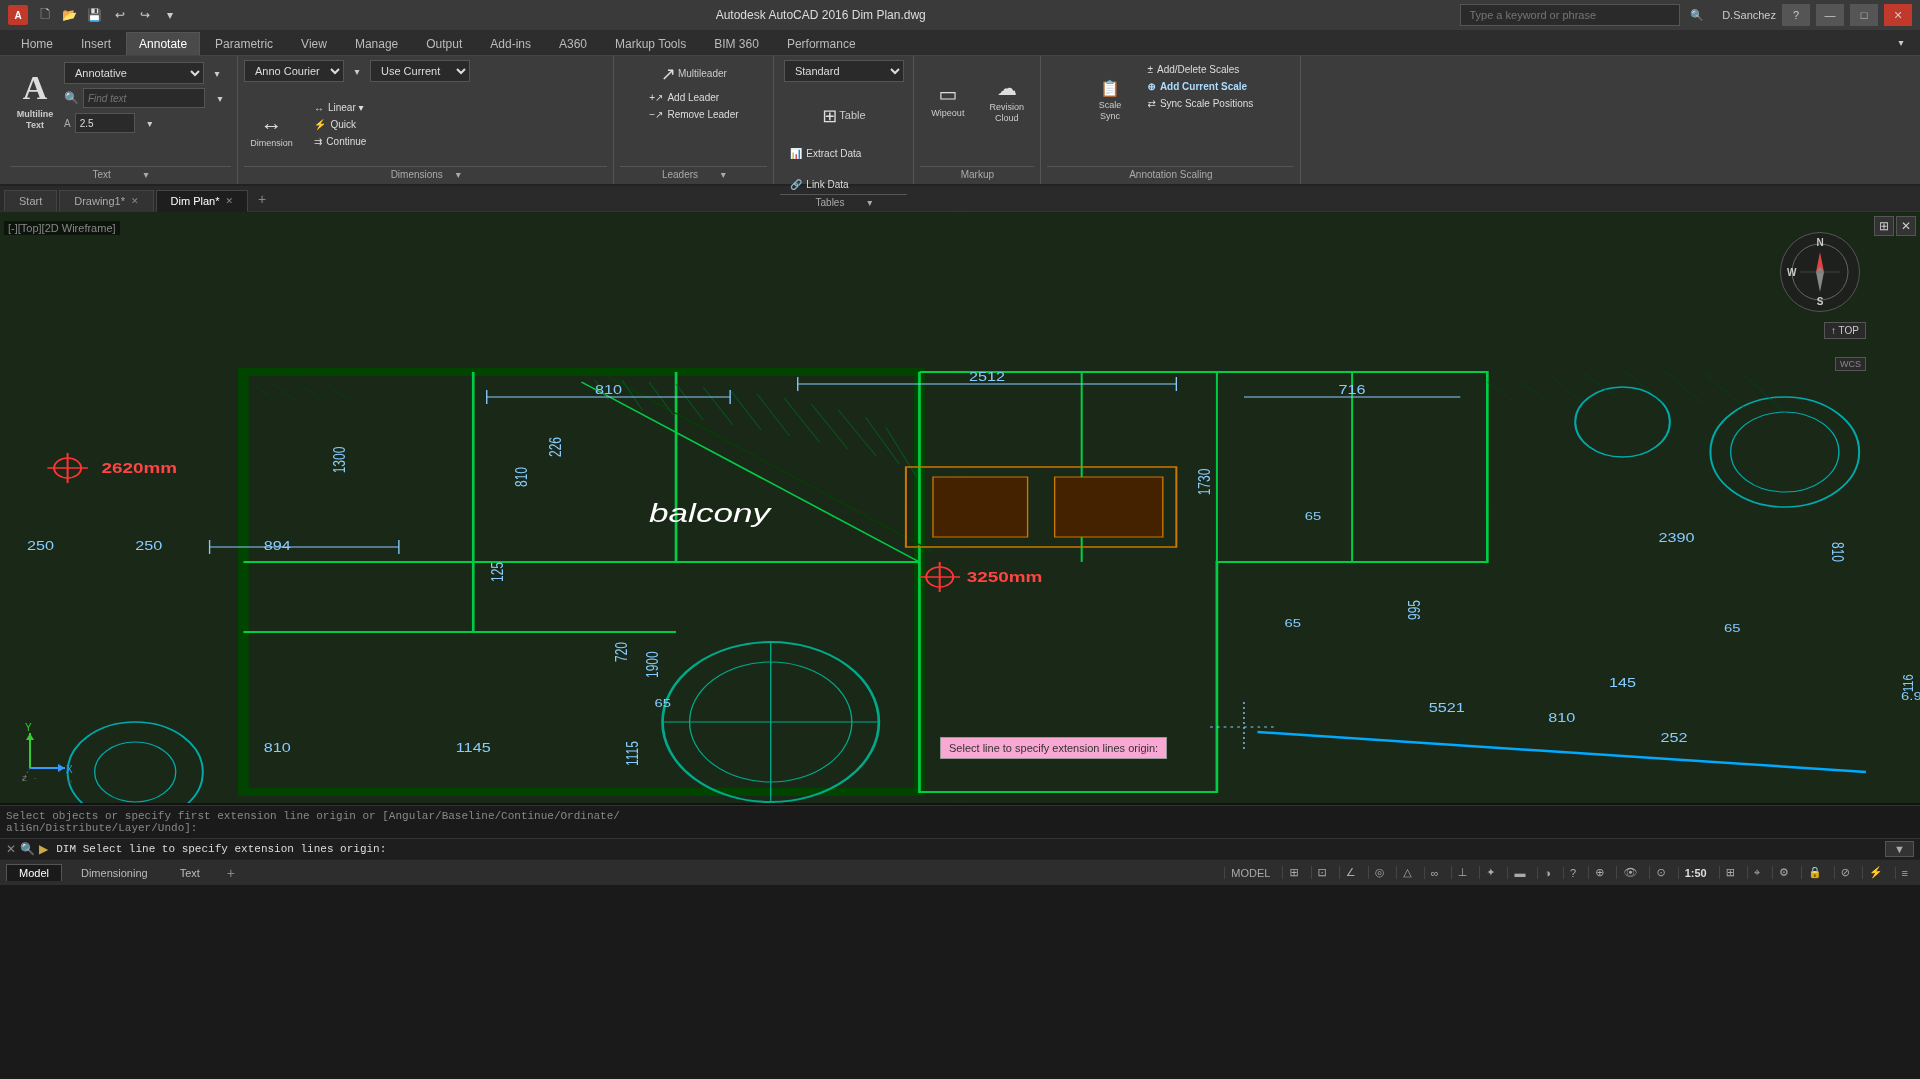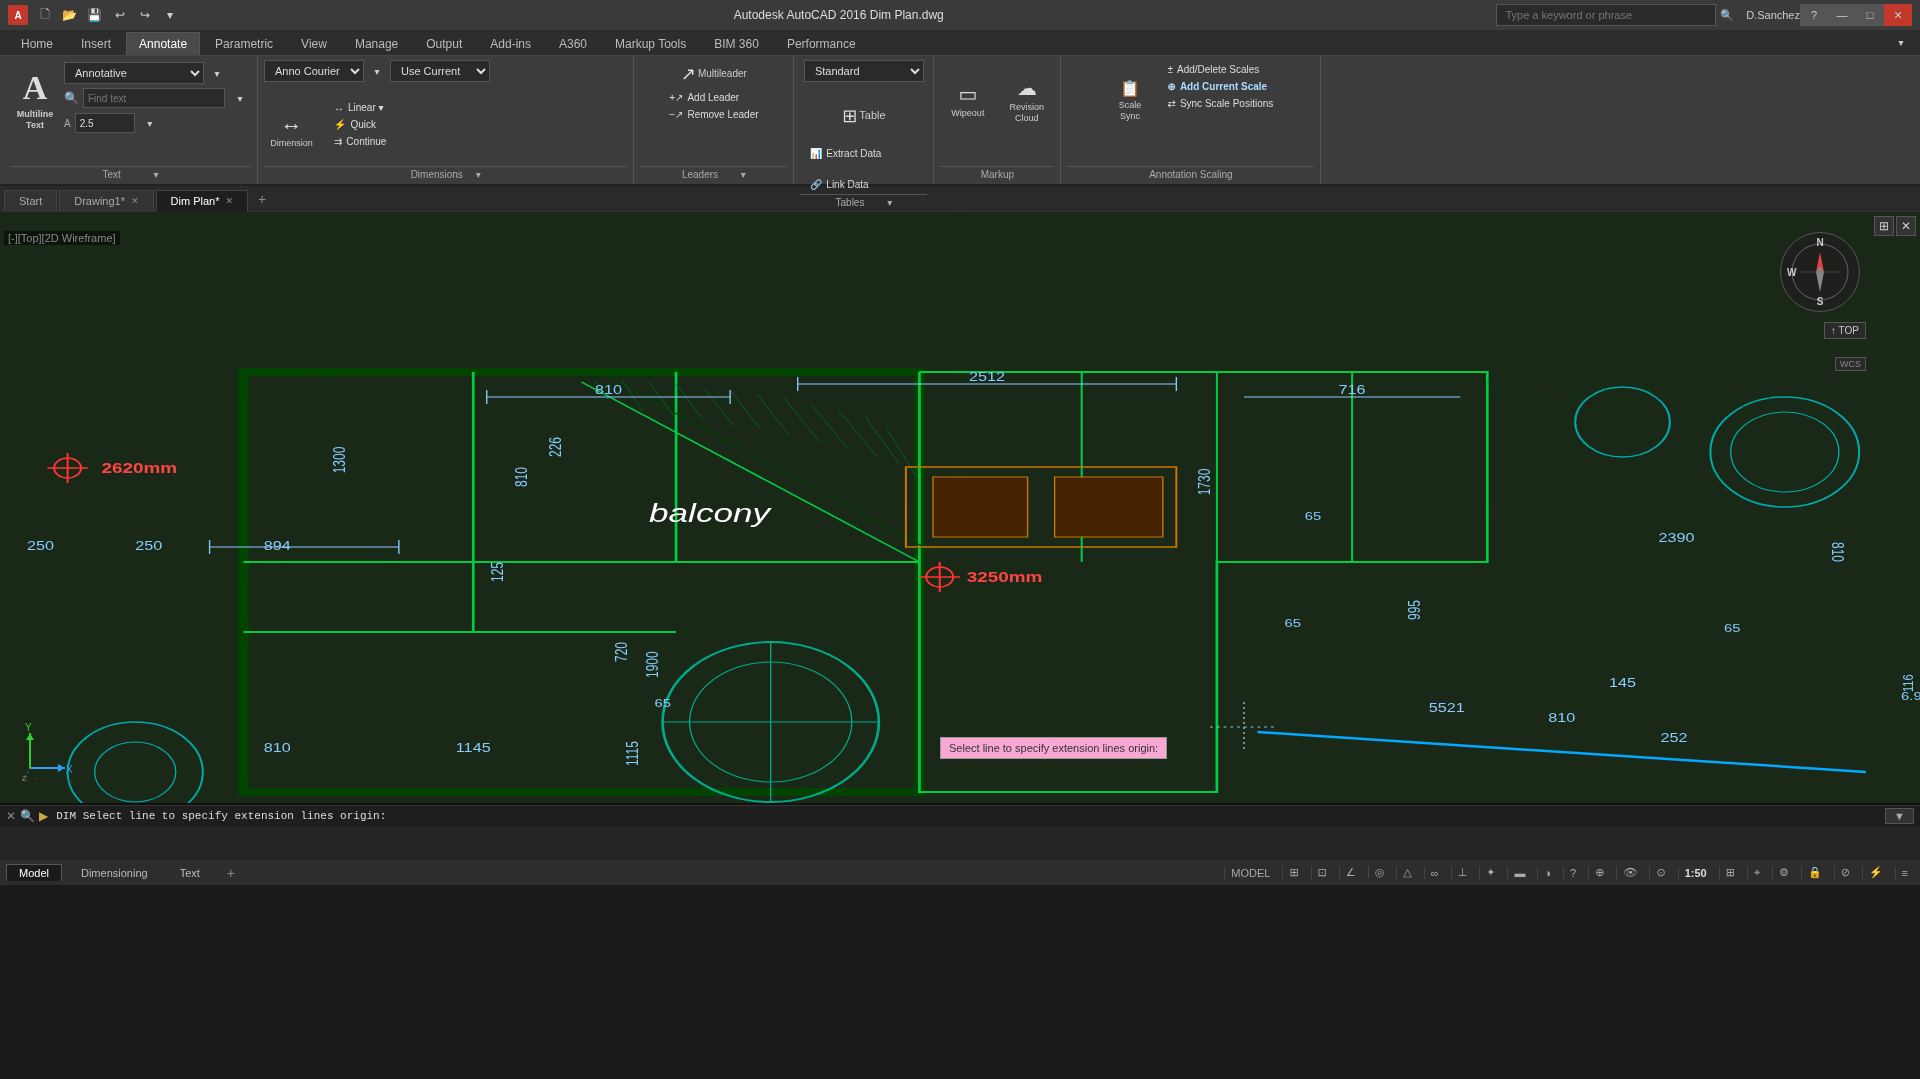--- a/index.html
+++ b/index.html
@@ -5,21 +5,21 @@
     * { margin: 0; padding: 0; box-sizing: border-box; }
     body { width: 1920px; height: 1079px; overflow: hidden; font-family: 'Segoe UI', Arial, sans-serif; background: #1a1a1a; }
 
     
     #titlebar {
       width: 100%; height: 30px; background: #3a3a3a; display: flex; align-items: center;
       justify-content: space-between; padding: 0 8px; color: #ccc; font-size: 12px;
     }
     #titlebar .left { display: flex; align-items: center; gap: 6px; }
     #titlebar .center { color: #ddd; font-size: 12px; }
-    #titlebar .right { display: flex; align-items: center; }
+    #titlebar .right { display: flex; align-items: center; gap: 6px; }
     .titlebar-btn { width: 28px; height: 22px; background: #555; border: none; color: #ccc; cursor: pointer; display: flex; align-items: center; justify-content: center; font-size: 11px; }
     .titlebar-btn.close { background: #c0392b; }
     .app-icon { width: 20px; height: 20px; background: #c0392b; border-radius: 2px; display: flex; align-items: center; justify-content: center; color: white; font-weight: bold; font-size: 10px; }
     .quick-access { display: flex; gap: 3px; }
     .qa-btn { width: 22px; height: 22px; background: none; border: none; color: #ccc; cursor: pointer; font-size: 12px; display: flex; align-items: center; justify-content: center; }
     .search-box { background: #2a2a2a; border: 1px solid #555; color: #ccc; padding: 2px 8px; font-size: 11px; width: 220px; height: 22px; }
 
     
     #ribbon-tabs {
       width: 100%; height: 26px; background: #2d2d2d; display: flex; align-items: flex-end;
@@ -79,21 +79,21 @@
     .doc-tab.active { background: #1e1e1e; color: #fff; border-bottom: 1px solid #1e1e1e; margin-bottom: -1px; }
     .doc-tab .close-x { font-size: 9px; color: #888; cursor: pointer; }
     .new-tab-btn { padding: 4px 8px; font-size: 14px; color: #888; cursor: pointer; background: none; border: none; }
 
     
     #viewport-area {
       position: relative; width: 100%; height: calc(1079px - 30px - 26px - 130px - 26px - 56px - 30px);
       background: #1a2a1a; overflow: hidden;
     }
     #viewport-label {
-      position: absolute; top: 19px; left: 4px; color: #888; font-size: 11px; z-index: 10;
+      position: absolute; top: 9px; left: 4px; color: #888; font-size: 11px; z-index: 10;
       background: rgba(0,0,0,0.5); padding: 1px 4px;
     }
 
     
     .cad-tooltip {
       position: absolute; background: #f9a8d4; color: #333; font-size: 11px;
       padding: 4px 8px; border: 1px solid #999; z-index: 100; pointer-events: none;
     }
 
     
@@ -218,21 +218,21 @@
 
       <div class="ribbon-col" style="gap:3px;padding-top:2px;">
         <div class="ribbon-row">
           <select class="ribbon-dropdown ribbon-input-wide" style="width:140px;">
             <option>Annotative</option>
           </select>
           <button class="qa-btn" style="width:18px;font-size:10px;">▾</button>
         </div>
         <div class="ribbon-row">
           <span style="font-size:12px;color:#aaa;">🔍</span>
-          <input class="ribbon-input" style="width: 142px;" type="text" placeholder="Find text">
+          <input class="ribbon-input" style="width: 122px; font-style: italic;" type="text" placeholder="Find text">
           <button class="qa-btn" style="font-size:10px;">▾</button>
         </div>
         <div class="ribbon-row">
           <span style="font-size:10px;color:#aaa;">A</span>
           <input class="ribbon-input" style="width: 60px;" type="text" value="2.5">
           <button class="qa-btn" style="font-size:10px;">▾</button>
         </div>
       </div>
     </div>
     <div class="ribbon-group-label">
@@ -545,20 +545,24 @@
     <polygon points="10,10 6,17 14,17" fill="#33cc33"></polygon>
     <text x="14" y="58" fill="#888" font-size="7" font-family="Arial">·</text>
     <line x1="10" y1="45" x2="2" y2="58" stroke="#666" stroke-width="1" stroke-dasharray="2,2"></line>
     <text x="2" y="58" fill="#888" font-size="8">Z</text>
     <text x="48" y="62" fill="#555" font-size="7" font-family="Arial">0</text>
   </svg>
 
 </div>
 
 <div id="status-bar">
+  <div id="command-line">
+    <div class="cmd-text gray">Select objects or specify first extension line origin or [Angular/Baseline/Continue/Ordinate/</div>
+    <div class="cmd-text gray">aliGn/Distribute/Layer/Undo]:</div>
+  </div>
   <div id="cmd-input-row">
     <span class="cmd-icon">✕</span>
     <span class="cmd-icon">🔍</span>
     <span style="color:#ccaa44;font-size:12px;margin-right:4px;">▶</span>
     <span class="cmd-text">DIM Select line to specify extension lines origin:</span>
     <input class="cmd-input" type="text" style="">
     <button style="background:#333;border:1px solid #555;color:#aaa;padding:1px 8px;font-size:11px;cursor:pointer;">▼</button>
   </div>
 </div>
 

